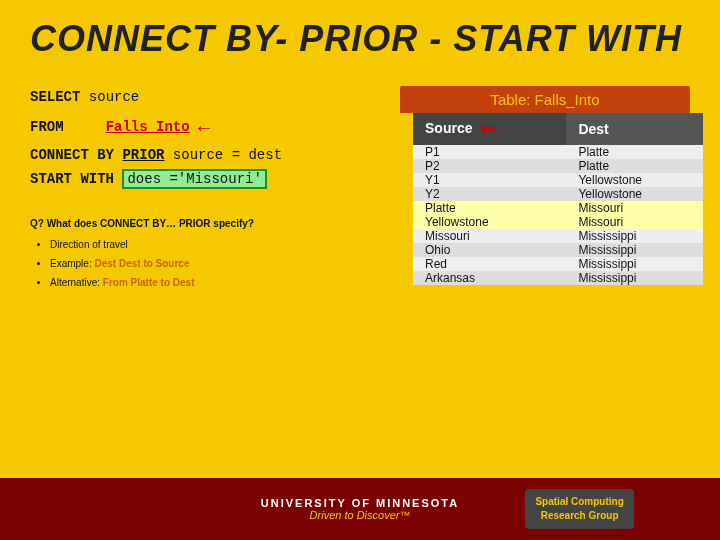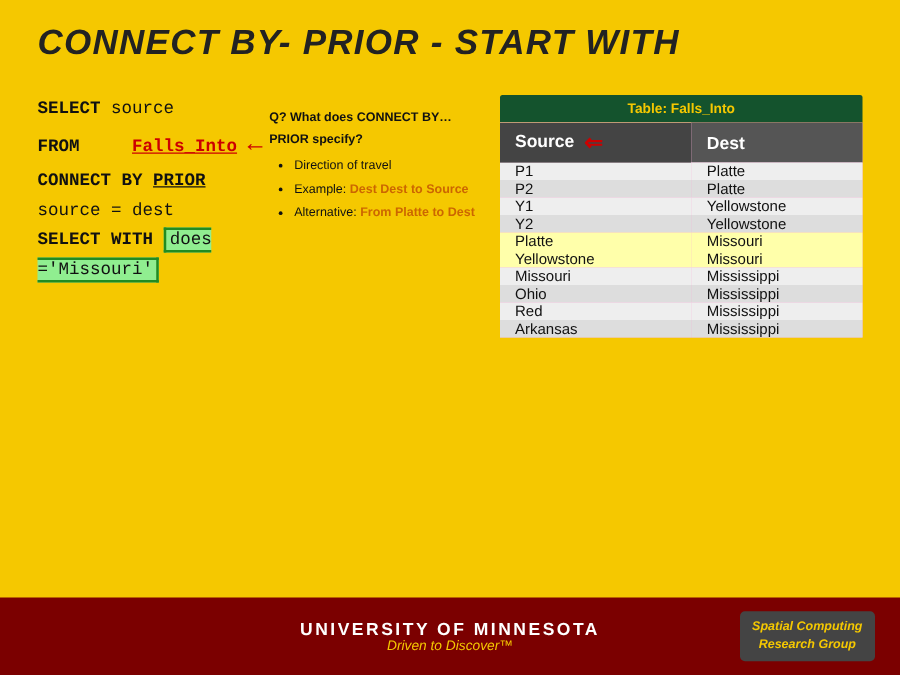--- a/index.html
+++ b/index.html
@@ -12,39 +12,40 @@
       position: relative;
     }
 
     
     .header {
       background: #f5c800;
       padding: 18px 30px 10px 30px;
     }
     .header h1 {
       color: #222;
-      font-size: 28px;
+      font-size: 36px;
       font-weight: 900;
       letter-spacing: 1px;
       font-style: italic;
     }
 
     
     .main-content {
       display: flex;
       gap: 20px;
       padding: 10px 30px 10px 30px;
       margin-top: 6px;
     }
 
     
     .left-panel {
       flex: 1;
       display: flex;
-      flex-direction: row;
+      flex-direction: column;
+      gap: 14px;
     }
 
     .code-block {
       background: #f5c800;
       font-family: 'Courier New', monospace;
       font-size: 14px;
       line-height: 1.7;
       color: #111;
       position: relative;
     }
@@ -86,37 +87,38 @@
     }
 
     .orange-text { color: #cc6600; font-weight: bold; }
 
     
     .right-panel {
       width: 290px;
     }
 
     .table-title {
-      background: #14532d;
+      background: #c2410c;
       color: #f5c800;
       text-align: center;
-      font-size: 11px;
-      font-weight: bold;
+      font-size: 15px;
+      font-weight: normal;
       padding: 5px 8px;
       border-radius: 2px 2px 0 0;
     }
 
     .table-title .falls-into-title {
       color: #f5c800;
     }
 
     table.data-table {
       width: 100%;
       border-collapse: collapse;
-      background: #f9a8d4;
+      background: #7dd3fc;
+      margin-left: 13px;
     }
 
     table.data-table thead tr {
       background: #555;
     }
 
     table.data-table thead th {
       color: #fff;
       font-size: 14px;
       font-weight: bold;
@@ -172,21 +174,21 @@
     }
 
     .footer-logo {
       display: flex;
       flex-direction: column;
       align-items: center;
       color: #f5c800;
     }
 
     .footer-logo .univ-name {
-      font-size: 14px;
+      font-size: 11px;
       font-weight: bold;
       letter-spacing: 2px;
       text-transform: uppercase;
       color: #ffffff;
     }
 
     .footer-logo .univ-tagline {
       font-size: 11px;
       color: #f5c800;
       font-style: italic;
@@ -233,21 +235,21 @@
         <span class="kw">SELECT</span>  source
       </div>
       <div>
         <span class="kw">FROM</span> &nbsp;&nbsp;&nbsp; <span class="table-name">Falls_Into</span>
         <span class="red-arrow">←</span>
       </div>
       <div>
         <span class="kw">CONNECT BY</span> <span class="underline-kw">PRIOR</span>  source = dest
       </div>
       <div>
-        <span class="kw">SELECT WITH</span>  <span class="green-highlight">does ='Missouri'</span>
+        <span class="kw">START WITH</span>  <span class="green-highlight">does ='Missouri'</span>
       </div>
     </div>
 
     <div class="question-block">
       <div class="q-title">Q? What does CONNECT BY… PRIOR specify?</div>
       <ul>
         <li>
           Direction of travel
         </li>
         <li>
@@ -320,19 +322,19 @@
   </div>
 
 </div>
 
 <div class="footer">
   <div style="flex:1"></div>
   <div class="footer-logo">
     <span class="univ-name">University of Minnesota</span>
     <span class="univ-tagline">Driven to Discover™</span>
   </div>
-  <div style="flex:1; display:flex; justify-content:flex-end;font-style:italic;">
+  <div style="flex:1; display:flex; justify-content:center;">
     <div class="footer-badge">
       <span>Spatial Computing</span><br>
       <span>Research Group</span>
     </div>
   </div>
 </div>
 
 </body></html>

